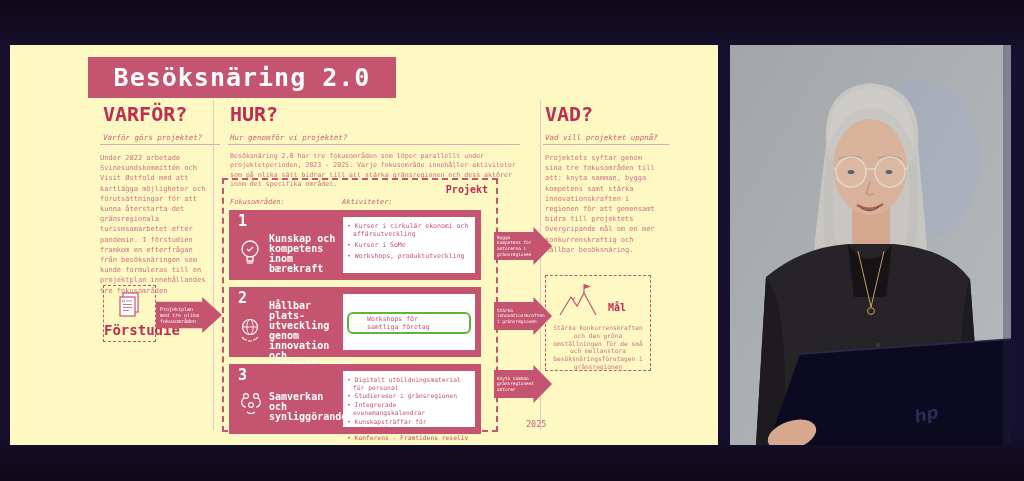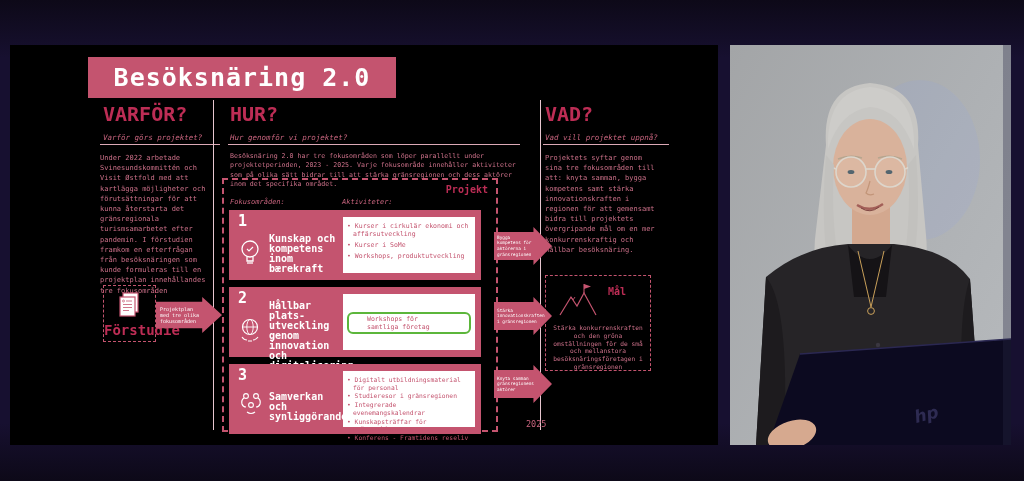--- a/index.html
+++ b/index.html
@@ -3,21 +3,21 @@
 <meta charset="utf-8">
 <style>
   html,body{margin:0;padding:0;}
   body{
     width:1024px;height:481px;position:relative;overflow:hidden;
     background:linear-gradient(180deg,#0d0918 0%,#171030 12%,#171030 88%,#0d0918 100%);
     font-family:"DejaVu Sans Mono", monospace;
   }
   .slide{
     position:absolute;left:10px;top:45px;width:708px;height:400px;
-    background:#000000;overflow:hidden;
+    background:#fef9c3;overflow:hidden;
   }
   .title-box{
     position:absolute;left:78px;top:12px;width:308px;height:41px;
     background:#c4546f;display:flex;align-items:center;justify-content:center;
   }
   .title-box span{color:#ffffff;font-weight:bold;font-size:25px;letter-spacing:1px;}
   .col-heading{position:absolute;font-weight:bold;font-size:20px;color:#bd2d55;letter-spacing:0;}
   .col-sub{position:absolute;font-style:italic;font-size:7.5px;color:#c8647e;}
   .rule{position:absolute;height:1px;background:#dca9b6;}
   .vdiv{position:absolute;width:1px;background:#e7c6cf;}
@@ -57,21 +57,21 @@
   .ps-arrow{
     position:absolute;left:146px;top:252px;width:66px;height:36px;background:#c4546f;
     clip-path:polygon(0 13%,70% 13%,70% 0,100% 50%,70% 100%,70% 87%,0 87%);
     color:#fff;font-size:5px;line-height:6.2px;
     display:flex;align-items:center;padding:0 20px 0 4px;box-sizing:border-box;
   }
   .goalbox{
     position:absolute;left:535px;top:230px;width:106px;height:96px;
     border:1.5px dashed #c4546f;box-sizing:border-box;
   }
-  .goal-label{position:absolute;left:62px;top:10px;font-weight:bold;font-size:10px;color:#bd2d55;}
+  .goal-label{position:absolute;left:62px;top:26px;font-weight:bold;font-size:10px;color:#bd2d55;}
   .goal-text{position:absolute;left:5px;top:48px;width:94px;text-align:center;font-size:6.2px;line-height:7.8px;color:#cc7089;}
   .year{position:absolute;font-size:8.5px;color:#c8647e;}
   .video{
     position:absolute;left:730px;top:45px;width:281px;height:400px;
     background:linear-gradient(120deg,#a3a5a7 0%,#aeb1b4 55%,#b7babd 100%);overflow:hidden;
   }
 </style>
 </head>
 <body>
 

